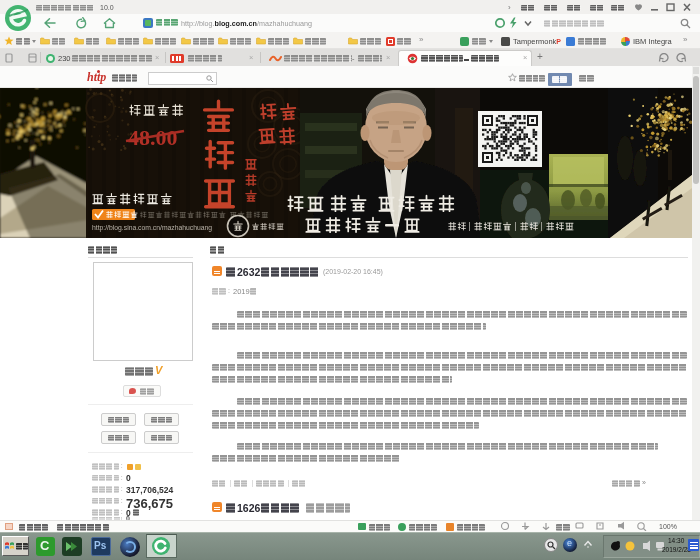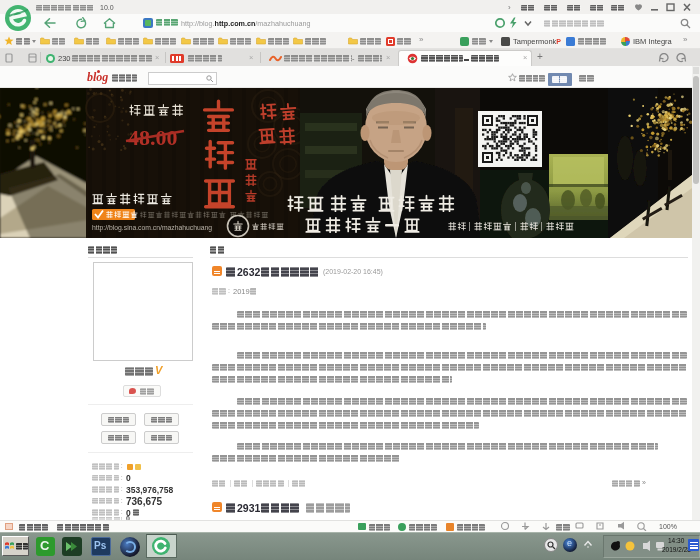--- a/index.html
+++ b/index.html
@@ -27,21 +27,21 @@
 </svg>
 <div class="abs" style="left:0;top:14px;width:700px;height:18px;background:#fbfbfa"></div>
 <svg class="abs" style="left:42px;top:17px" width="80" height="12" viewBox="0 0 80 12">
 <path d="M13 6 H3 M3 6 L7.5 1.8 M3 6 L7.5 10.2" stroke="#55a376" stroke-width="1.5" fill="none" stroke-linecap="round" stroke-linejoin="round"></path>
 <path d="M39.5 2.2 A4.3 4.3 0 1 0 42.6 3.8 M40.8 0.6 L43 3.8 L39.3 4.4" stroke="#55a376" stroke-width="1.4" fill="none" stroke-linecap="round"></path>
 <path d="M62 6.5 L67.5 1.8 L73 6.5 M63.6 5.9 V10.5 H71.4 V5.9" stroke="#55a376" stroke-width="1.4" fill="none" stroke-linejoin="round"></path>
 </svg>
 <div class="abs" style="left:143px;top:18px;width:10px;height:10px;background:#3b78c3;border-radius:2px"></div>
 <div class="abs" style="left:145px;top:20px;width:6px;height:6px;background:#58b65c;border-radius:1px"></div>
 <div class="abs" style="left:156px;top:19px;width:22px;height:7px;background:repeating-linear-gradient(0deg,rgba(255,255,255,0.38) 0 1px,transparent 1px 2.2px),repeating-linear-gradient(90deg,rgba(60,150,90,0.85) 0 6.4px,transparent 6.4px 7.6px);border-radius:1px;filter:blur(0.35px)"></div>
-<div class="txt" style="left:181px;top:19px;font-size:7.2px;color:#9a9a9a">http://blog.<b style="color:#222">http.com.cn</b>/mazhahuchuang</div>
+<div class="txt" style="left:181px;top:19px;font-size:7.2px;color:#9a9a9a">http://blog.<b style="color:#222">blog.com.cn</b>/mazhahuchuang</div>
 <svg class="abs" style="left:494px;top:17px" width="44" height="12" viewBox="0 0 44 12">
 <circle cx="6" cy="6" r="4.2" stroke="#49a06b" stroke-width="1.7" fill="none"></circle>
 <path d="M20 0.5 L16 6.5 H19 L17.5 11.5 L22.5 5 H19.5 L21.5 0.5 Z" fill="#49a06b"></path>
 <path d="M31 4.5 L34 8 L37 4.5" stroke="#666" stroke-width="1.5" fill="none"></path>
 </svg>
 <div class="abs" style="left:544px;top:20px;width:60px;height:6.5px;background:repeating-linear-gradient(0deg,rgba(255,255,255,0.38) 0 1px,transparent 1px 2.0px),repeating-linear-gradient(90deg,rgba(150,150,150,0.6) 0 6.4px,transparent 6.4px 7.6px);border-radius:1px;filter:blur(0.35px)"></div>
 <svg class="abs" style="left:680px;top:18px" width="11" height="11" viewBox="0 0 11 11">
 <circle cx="4.5" cy="4.5" r="3.2" stroke="#888" stroke-width="1.3" fill="none"></circle>
 <line x1="7" y1="7" x2="10" y2="10" stroke="#888" stroke-width="1.3"></line>
 </svg>
@@ -136,21 +136,21 @@
 <div class="abs" style="left:464px;top:59px;width:5px;height:1.5px;background:#444"></div>
 <div class="abs" style="left:471px;top:54.5px;width:28px;height:7.5px;background:repeating-linear-gradient(0deg,rgba(255,255,255,0.38) 0 1px,transparent 1px 2.3px),repeating-linear-gradient(90deg,rgba(45,45,45,0.82) 0 6.5px,transparent 6.5px 7.6px);border-radius:1px;filter:blur(0.35px)"></div>
 <div class="txt" style="left:523px;top:53px;font-size:7.5px;color:#aaa">×</div>
 <div class="txt" style="left:537px;top:51px;font-size:10px;color:#777">+</div>
 <svg class="abs" style="left:658px;top:53px" width="30" height="10" viewBox="0 0 30 10">
 <path d="M2 5 A4 4 0 1 1 4 8 M1.5 8.5 L2 5 L5.5 5.8" stroke="#888" stroke-width="1.3" fill="none"></path>
 <path d="M27 5 A4 4 0 1 0 25 8 M27.5 8.5 L27 5 L23.5 5.8" stroke="#888" stroke-width="1.3" fill="none"></path>
 </svg>
 <div class="abs" style="left:0;top:66px;width:700px;height:454px;background:#fff"></div>
 <div class="abs" style="left:0;top:66px;width:700px;height:22px;background:#fbfbfa;border-bottom:1px solid #e8e8e6;box-sizing:border-box"></div>
-<div class="txt" style="left:87px;top:70px;font-size:12px;font-style:italic;font-weight:bold;color:#c8302a;font-family:'Liberation Serif',serif">blog</div>
+<div class="txt" style="left:87px;top:70px;font-size:12px;font-style:italic;font-weight:bold;color:#c8302a;font-family:'Liberation Serif',serif">http</div>
 <div class="abs" style="left:97px;top:70px;width:3px;height:3px;background:#c8302a;border-radius:50%"></div>
 <div class="abs" style="left:112px;top:73.5px;width:25px;height:8px;background:repeating-linear-gradient(0deg,rgba(255,255,255,0.38) 0 1px,transparent 1px 2.5px),repeating-linear-gradient(90deg,rgba(80,80,80,0.85) 0 5.8px,transparent 5.8px 6.8px);border-radius:1px;filter:blur(0.35px)"></div>
 <div class="abs" style="left:148px;top:72px;width:69px;height:13px;background:#fff;border:1px solid #ccc;box-sizing:border-box"></div>
 <svg class="abs" style="left:206px;top:75px" width="8" height="8" viewBox="0 0 8 8">
 <circle cx="3" cy="3" r="2.2" stroke="#999" stroke-width="1" fill="none"></circle>
 <line x1="4.8" y1="4.8" x2="7" y2="7" stroke="#999" stroke-width="1"></line>
   </svg>
 <svg class="abs" style="left:508px;top:73px" width="9" height="9" viewBox="0 0 10 10">
     <path d="M5 0.8 L6.2 3.6 L9.3 3.8 L6.9 5.8 L7.7 8.8 L5 7.1 L2.3 8.8 L3.1 5.8 L0.7 3.8 L3.8 3.6 Z" fill="none" stroke="#999" stroke-width="0.9"></path>
   </svg>
@@ -1081,24 +1081,24 @@
 <div class="abs" style="left:144px;top:431px;width:35px;height:13px;background:#f7f7f5;border:1px solid #ccc;border-radius:2px;box-sizing:border-box"></div>
 <div class="abs" style="left:151px;top:434.5px;width:21px;height:6.5px;background:repeating-linear-gradient(0deg,rgba(255,255,255,0.38) 0 1px,transparent 1px 2.0px),repeating-linear-gradient(90deg,rgba(85,85,85,0.75) 0 6.2px,transparent 6.2px 7.4px);border-radius:1px;filter:blur(0.35px)"></div>
 <div class="abs" style="left:88px;top:452px;width:105px;height:1px;background:#eee"></div>
 <div class="abs" style="left:92px;top:463px;width:27.400000000000002px;height:6.5px;background:repeating-linear-gradient(0deg,rgba(255,255,255,0.38) 0 1px,transparent 1px 2.0px),repeating-linear-gradient(90deg,rgba(150,150,150,0.6) 0 6.0px,transparent 6.0px 7.2px);border-radius:1px;filter:blur(0.35px)"></div>
 <div class="txt" style="left:120.8px;top:462px;font-size:7px;color:#aaa">:</div>
 <div class="abs" style="left:92px;top:474.5px;width:27.400000000000002px;height:6.5px;background:repeating-linear-gradient(0deg,rgba(255,255,255,0.38) 0 1px,transparent 1px 2.0px),repeating-linear-gradient(90deg,rgba(150,150,150,0.6) 0 6.0px,transparent 6.0px 7.2px);border-radius:1px;filter:blur(0.35px)"></div>
 <div class="txt" style="left:120.8px;top:473.5px;font-size:7px;color:#aaa">:</div>
 <div class="txt" style="left:126px;top:473.0px;font-size:8.5px;font-weight:bold;color:#333">0</div>
 <div class="abs" style="left:92px;top:486px;width:27.400000000000002px;height:6.5px;background:repeating-linear-gradient(0deg,rgba(255,255,255,0.38) 0 1px,transparent 1px 2.0px),repeating-linear-gradient(90deg,rgba(150,150,150,0.6) 0 6.0px,transparent 6.0px 7.2px);border-radius:1px;filter:blur(0.35px)"></div>
 <div class="txt" style="left:120.8px;top:485px;font-size:7px;color:#aaa">:</div>
-<div class="txt" style="left:126px;top:484.5px;font-size:8.5px;font-weight:bold;color:#333">353,976,758</div>
+<div class="txt" style="left:126px;top:484.5px;font-size:8.5px;font-weight:bold;color:#333">317,706,524</div>
 <div class="abs" style="left:92px;top:497.5px;width:27.400000000000002px;height:6.5px;background:repeating-linear-gradient(0deg,rgba(255,255,255,0.38) 0 1px,transparent 1px 2.0px),repeating-linear-gradient(90deg,rgba(150,150,150,0.6) 0 6.0px,transparent 6.0px 7.2px);border-radius:1px;filter:blur(0.35px)"></div>
 <div class="txt" style="left:120.8px;top:496.5px;font-size:7px;color:#aaa">:</div>
-<div class="txt" style="left:126px;top:496.0px;font-size:10px;font-weight:bold;color:#333">736,675</div>
+<div class="txt" style="left:126px;top:496.0px;font-size:13px;font-weight:bold;color:#333">736,675</div>
 <div class="abs" style="left:92px;top:509px;width:27.400000000000002px;height:6.5px;background:repeating-linear-gradient(0deg,rgba(255,255,255,0.38) 0 1px,transparent 1px 2.0px),repeating-linear-gradient(90deg,rgba(150,150,150,0.6) 0 6.0px,transparent 6.0px 7.2px);border-radius:1px;filter:blur(0.35px)"></div>
 <div class="txt" style="left:120.8px;top:508px;font-size:7px;color:#aaa">:</div>
 <div class="txt" style="left:126px;top:507.5px;font-size:8.5px;font-weight:bold;color:#333">0</div>
 <div class="abs" style="left:133px;top:509px;width:6px;height:6.5px;background:repeating-linear-gradient(0deg,rgba(255,255,255,0.38) 0 1px,transparent 1px 2.0px),repeating-linear-gradient(90deg,rgba(60,60,60,0.8) 0 6.0px,transparent 6.0px 7.2px);border-radius:1px;filter:blur(0.35px)"></div>
 <div class="abs" style="left:127px;top:463.5px;width:6px;height:6px;background:#f0a02a;border-radius:1px"></div>
 <div class="abs" style="left:135px;top:463.5px;width:6px;height:6px;background:#f0c04a;border-radius:1px"></div>
 <div class="abs" style="left:92px;top:517px;width:30px;height:4px;background:repeating-linear-gradient(0deg,rgba(255,255,255,0.38) 0 1px,transparent 1px 1.2px),repeating-linear-gradient(90deg,rgba(150,150,150,0.55) 0 6.0px,transparent 6.0px 7.2px);border-radius:1px;filter:blur(0.35px)"></div>
 <div class="txt" style="left:126px;top:515px;font-size:7px;font-weight:bold;color:#555">0</div>
 <div class="abs" style="left:210px;top:246px;width:15px;height:8px;background:repeating-linear-gradient(0deg,rgba(255,255,255,0.38) 0 1px,transparent 1px 2.5px),repeating-linear-gradient(90deg,rgba(50,50,50,0.85) 0 6.5px,transparent 6.5px 7.6px);border-radius:1px;filter:blur(0.35px)"></div>
 <div class="abs" style="left:210px;top:257px;width:478px;height:1px;background:#ddd"></div>
@@ -1127,21 +1127,21 @@
 <div class="abs" style="left:234px;top:480px;width:14px;height:6.5px;background:repeating-linear-gradient(0deg,rgba(255,255,255,0.38) 0 1px,transparent 1px 2.0px),repeating-linear-gradient(90deg,rgba(140,140,140,0.6) 0 6.0px,transparent 6.0px 7.2px);border-radius:1px;filter:blur(0.35px)"></div>
 <div class="abs" style="left:252px;top:480px;width:1px;height:7px;background:#ddd"></div>
 <div class="abs" style="left:256px;top:480px;width:28px;height:6.5px;background:repeating-linear-gradient(0deg,rgba(255,255,255,0.38) 0 1px,transparent 1px 2.0px),repeating-linear-gradient(90deg,rgba(140,140,140,0.6) 0 6.0px,transparent 6.0px 7.2px);border-radius:1px;filter:blur(0.35px)"></div>
 <div class="abs" style="left:288px;top:480px;width:1px;height:7px;background:#ddd"></div>
 <div class="abs" style="left:292px;top:480px;width:14px;height:6.5px;background:repeating-linear-gradient(0deg,rgba(255,255,255,0.38) 0 1px,transparent 1px 2.0px),repeating-linear-gradient(90deg,rgba(140,140,140,0.6) 0 6.0px,transparent 6.0px 7.2px);border-radius:1px;filter:blur(0.35px)"></div>
 <div class="abs" style="left:612px;top:480px;width:28px;height:6.5px;background:repeating-linear-gradient(0deg,rgba(255,255,255,0.38) 0 1px,transparent 1px 2.0px),repeating-linear-gradient(90deg,rgba(120,120,120,0.65) 0 6.0px,transparent 6.0px 7.2px);border-radius:1px;filter:blur(0.35px)"></div>
 <div class="txt" style="left:642px;top:478.5px;font-size:7px;color:#888">»</div>
 <div class="abs" style="left:212px;top:502px;width:10px;height:10px;background:#f0862a;border-radius:2px"></div>
 <div class="abs" style="left:214px;top:504.5px;width:6px;height:5px;background:repeating-linear-gradient(0deg,#fff 0 1px,transparent 1px 2.3px)"></div>
 <div class="abs" style="left:226px;top:503px;width:10px;height:10px;background:repeating-linear-gradient(0deg,rgba(255,255,255,0.38) 0 1px,transparent 1px 3.1px),repeating-linear-gradient(90deg,rgba(35,35,45,0.85) 0 9.4px,transparent 9.4px 11.0px);border-radius:1px;filter:blur(0.35px)"></div>
-<div class="txt" style="left:237px;top:501.5px;font-size:10.5px;font-weight:bold;color:#2a2a33">2931</div>
+<div class="txt" style="left:237px;top:501.5px;font-size:10.5px;font-weight:bold;color:#2a2a33">1626</div>
 <div class="abs" style="left:261px;top:503px;width:38px;height:10px;background:repeating-linear-gradient(0deg,rgba(255,255,255,0.38) 0 1px,transparent 1px 3.1px),repeating-linear-gradient(90deg,rgba(35,35,45,0.85) 0 8.4px,transparent 8.4px 9.8px);border-radius:1px;filter:blur(0.35px)"></div>
 <div class="abs" style="left:306px;top:503px;width:44px;height:10px;background:repeating-linear-gradient(0deg,rgba(255,255,255,0.38) 0 1px,transparent 1px 3.1px),repeating-linear-gradient(90deg,rgba(90,90,90,0.6) 0 8.4px,transparent 8.4px 9.8px);border-radius:1px;filter:blur(0.35px)"></div>
 <div class="abs" style="left:0;top:520px;width:700px;height:12px;background:#fbfbf9;border-top:1px solid #e2e2e0;box-sizing:border-box"></div>
 <div class="abs" style="left:5px;top:523px;width:8px;height:7px;background:#f5d5c5;border:1px solid #e0a080;box-sizing:border-box"></div>
 <div class="abs" style="left:19px;top:523.5px;width:29px;height:7px;background:repeating-linear-gradient(0deg,rgba(255,255,255,0.38) 0 1px,transparent 1px 2.2px),repeating-linear-gradient(90deg,rgba(60,60,60,0.8) 0 6.4px,transparent 6.4px 7.6px);border-radius:1px;filter:blur(0.35px)"></div>
 <div class="abs" style="left:57px;top:523.5px;width:52px;height:7px;background:repeating-linear-gradient(0deg,rgba(255,255,255,0.38) 0 1px,transparent 1px 2.2px),repeating-linear-gradient(90deg,rgba(60,60,60,0.8) 0 6.4px,transparent 6.4px 7.6px);border-radius:1px;filter:blur(0.35px)"></div>
 <div class="abs" style="left:358px;top:523px;width:8px;height:7px;background:#3aa05c;border-radius:1px"></div>
 <div class="abs" style="left:369px;top:523.5px;width:21px;height:7px;background:repeating-linear-gradient(0deg,rgba(255,255,255,0.38) 0 1px,transparent 1px 2.2px),repeating-linear-gradient(90deg,rgba(80,80,80,0.75) 0 6.2px,transparent 6.2px 7.4px);border-radius:1px;filter:blur(0.35px)"></div>
 <div class="abs" style="left:398px;top:523px;width:8px;height:8px;border-radius:50%;background:#3aa05c"></div>
 <div class="abs" style="left:409px;top:523.5px;width:28px;height:7px;background:repeating-linear-gradient(0deg,rgba(255,255,255,0.38) 0 1px,transparent 1px 2.2px),repeating-linear-gradient(90deg,rgba(80,80,80,0.75) 0 6.2px,transparent 6.2px 7.4px);border-radius:1px;filter:blur(0.35px)"></div>

